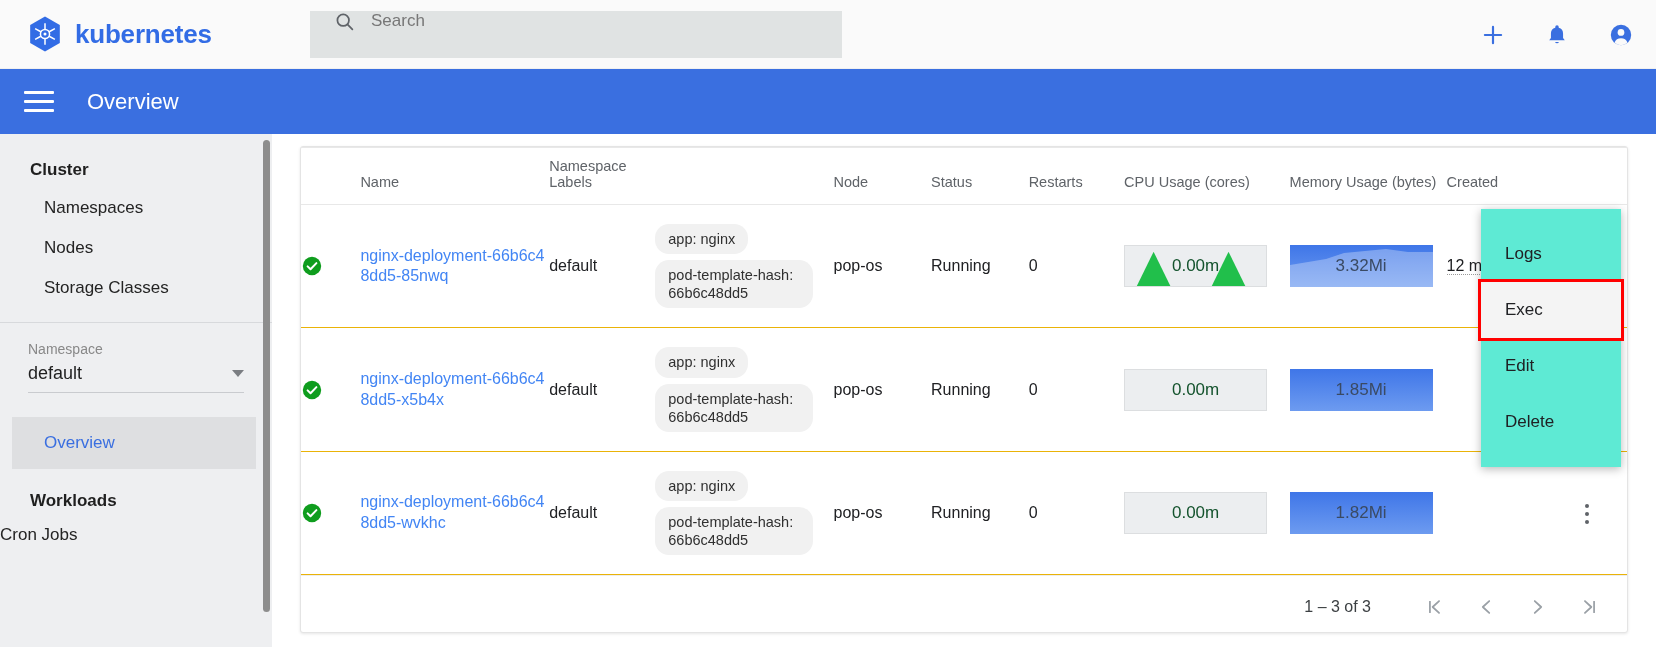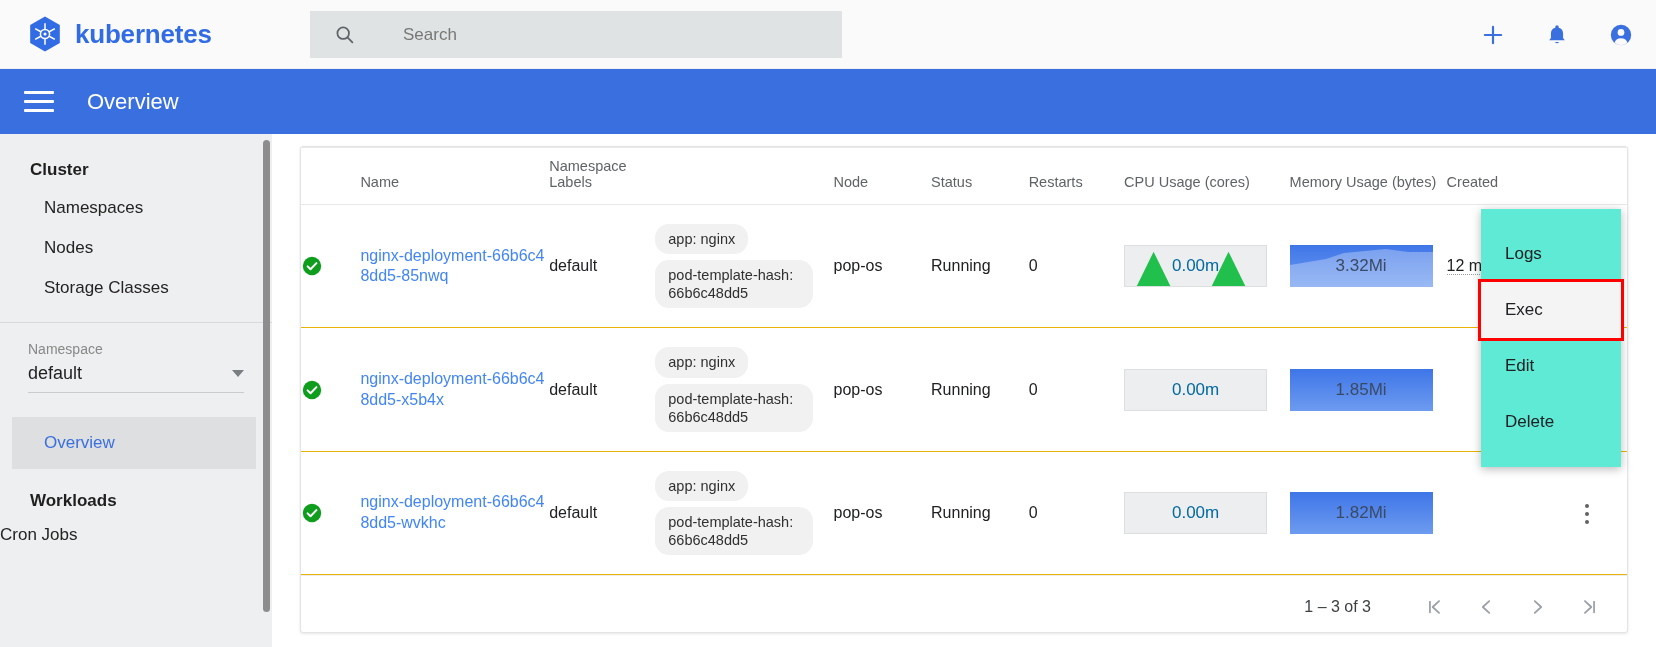--- a/index.html
+++ b/index.html
@@ -21,22 +21,22 @@
   .brand { display: flex; align-items: center; margin-left: 26px; gap: 11px; }
   .k8s-logo { width: 38px; height: 38px; display:block; }
   .brand-text {
     font-size: 26px; font-weight: 700; color: #326ce5;
     letter-spacing: -0.2px;
   }
   .searchbox {
     position: absolute; left: 310px; top: 11px;
     width: 532px; height: 47px;
     background: #e0e3e3;
-    display: flex; align-items: center;
-    padding-left: 24px; gap: 48px;
+    display: flex; align-items: flex-start;
+    padding-left: 24px; gap: 16px;
   }
   .search-ico { width: 21px; height: 21px; flex:none; }
   .search-input {
     border: none; outline: none; background: transparent;
     font-family: "Liberation Sans", sans-serif;
     font-size: 17px; color: #5a5a5a; width: 420px;
   }
   .search-input::placeholder { color: #777; }
   .topbar-actions {
     position: absolute; right: 22px; top: 0; height: 69px;
@@ -167,21 +167,21 @@
     max-width: 158px; word-break: break-all;
   }
   .cpu-cell, .mem-cell {
     position: relative; height: 42px; width: 143px;
     display: flex; align-items: center; justify-content: center;
     overflow: hidden;
   }
   .cpu-cell { background: #eceef0; border: 1px solid #dcdee0; }
   .mem-cell { background: linear-gradient(180deg,#3f76e8 0%,#6d9bf0 100%); }
   .spark { position: absolute; left:0; top:0; width:100%; height:100%; }
-  .metric-val { position: relative; z-index: 2; font-size: 17px; color: #0369a1; }
+  .metric-val { position: relative; z-index: 2; font-size: 17px; color: #14532d; }
   .mem-cell .metric-val { color: #3a4a63; }
   .created-txt {
     font-size: 16px; color: #202124; line-height: 1.3;
     border-bottom: 1px dotted #9a9a9a; display: inline;
   }
 
   .kebab {
     width: 26px; display: flex; flex-direction: column;
     align-items: center; gap: 4px; cursor: pointer;
   }

